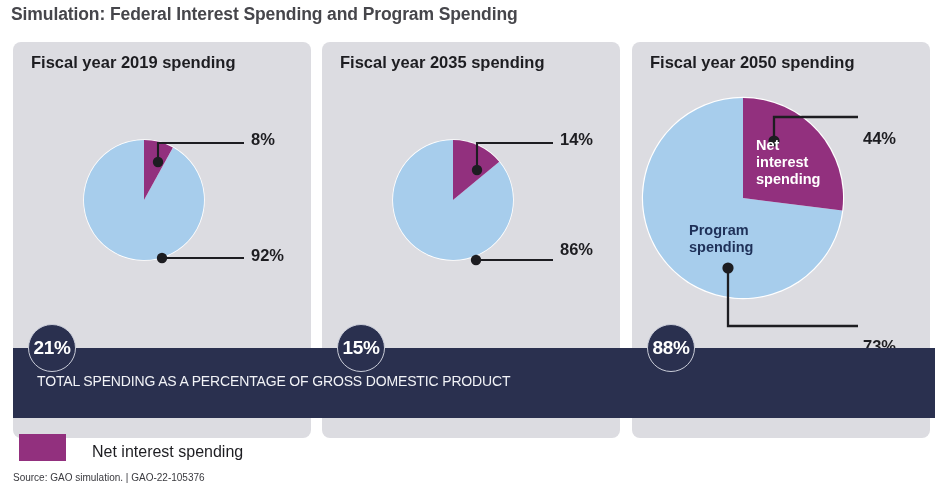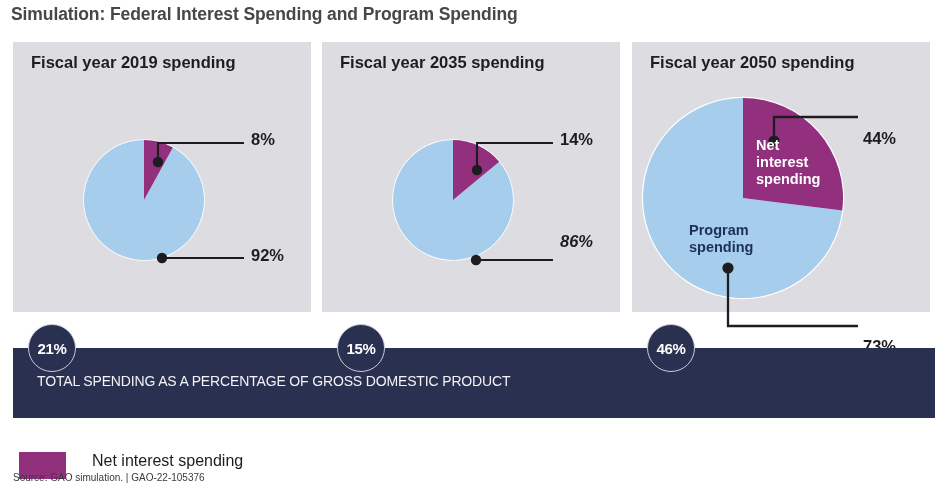--- a/index.html
+++ b/index.html
@@ -31,22 +31,23 @@
     font-weight: bold;
     letter-spacing: -0.1px;
     color: #46464b;
     white-space: nowrap;
   }
 
   
   .panel {
     position: absolute;
     top: 42px;
-    height: 270px;
+    height: 396px;
     background: #dcdce1;
+    border-radius: 8px;
   }
   .panel.p1 { left: 13px;  width: 298px; }
   .panel.p2 { left: 322px; width: 298px; }
   .panel.p3 { left: 632px; width: 298px; }
 
   .panel-title {
     position: absolute;
     left: 18px; top: 11px;
     font-size: 16.5px;
     font-weight: bold;
@@ -101,42 +102,41 @@
     border-radius: 50%;
     background: #2a304f;
     border: 1.4px solid #c9ccd8;
     box-sizing: border-box;
     display: flex;
     align-items: center;
     justify-content: center;
     z-index: 5;
   }
   .gdp-badge span {
-    font-size: 15px;
+    font-size: 19px;
     font-weight: bold;
     color: #ffffff;
     letter-spacing: -0.3px;
   }
   .gdp-badge.b1 { left: 28px;  top: 324px; }
   .gdp-badge.b2 { left: 337px; top: 324px; }
   .gdp-badge.b3 { left: 647px; top: 324px; }
 
   
   .legend {
     position: absolute;
     left: 19px; top: 433px;
     width: 900px; height: 28px;
   }
   .legend-item {
     position: absolute;
     top: 0;
     height: 28px;
     display: flex;
-    align-items: flex-start;
-    margin-top: 19px;
+    align-items: flex-end;
   }
   .legend-item.i1 { left: 0px; }
   .legend-item.i2 { left: 306px; }
   .legend-swatch {
     width: 47px; height: 27px;
     flex: 0 0 auto;
   }
   .legend-text {
     margin-left: 26px;
     font-size: 16px;
@@ -197,21 +197,21 @@
 
         <polyline points="96,30 96,3 172,3" fill="none" stroke="#1d1d21" stroke-width="2.1"></polyline>
         <circle cx="96" cy="30" r="5.2" fill="#1d1d21"></circle>
 
         <polyline points="95,120 172,120" fill="none" stroke="#1d1d21" stroke-width="2.1"></polyline>
         <circle cx="95" cy="120" r="5.2" fill="#1d1d21"></circle>
       </svg>
     </div>
 
     <div class="callout-label" style="left:238px; top:88px;">14%</div>
-    <div class="callout-label" style="left:238px; top:190px;font-style:italic;">86%</div>
+    <div class="callout-label" style="left:238px; top:198px;">86%</div>
   </div>
 
   <div class="panel p3">
     <div class="panel-title">Fiscal year 2050 spending</div>
 
     <div class="pie-wrap" style="left:8px; top:56px;">
       <svg width="290" height="248" viewBox="0 0 290 248">
 
         <circle cx="103" cy="100" r="101.2" fill="#ffffff"></circle>
 
@@ -246,21 +246,21 @@
     <div class="gdp-bar-text">TOTAL SPENDING AS A PERCENTAGE OF GROSS DOMESTIC PRODUCT</div>
   </div>
 
   <div class="gdp-badge b1">
     <span>21%</span>
   </div>
   <div class="gdp-badge b2">
     <span>15%</span>
   </div>
   <div class="gdp-badge b3">
-    <span>46%</span>
+    <span>88%</span>
   </div>
 
   <div class="legend">
     <div class="legend-item i1">
       <div class="legend-swatch" style="background:#92307e;"></div>
       <div class="legend-text">Net interest spending</div>
     </div>
   </div>
 
   <div class="source">Source: GAO simulation.  |  GAO-22-105376</div>

